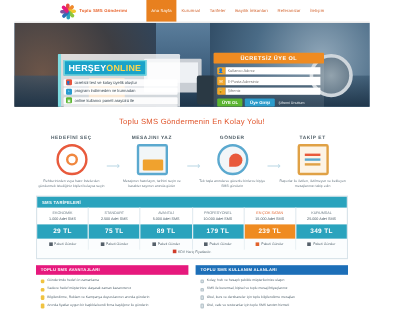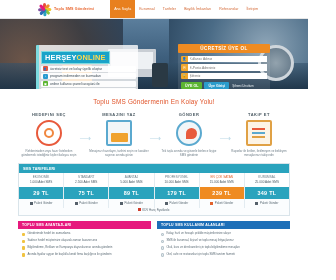--- a/index.html
+++ b/index.html
@@ -2,21 +2,21 @@
 <html><head>
 <meta charset="utf-8">
 <style>
   * { box-sizing: border-box; margin:0; padding:0; }
   html, body {
     width: 336px; height: 280px;
     overflow: hidden;
     background: #ffffff;
     font-family: "Liberation Sans", sans-serif;
   }
-  .page { position: relative; width: 308px; height: 280px; background:#fff; }
+  .page { position: relative; width: 308px; height: 280px; background:#fff;padding-left:12px; }
 
   
   .header {
     height: 19px; background: #ffffff;
     display:flex; align-items:center;
     border-bottom:1px solid #e6e6e6;
     position:relative; z-index:5;
   }
   .logo-wrap { display:flex; align-items:center; margin-left:38px; }
   .logo-mark { width:13px; height:13px; position:relative; }

